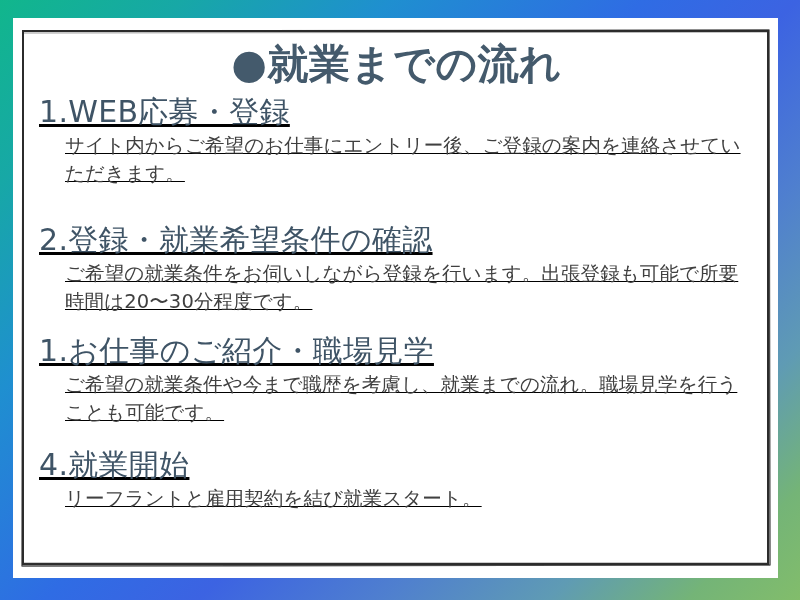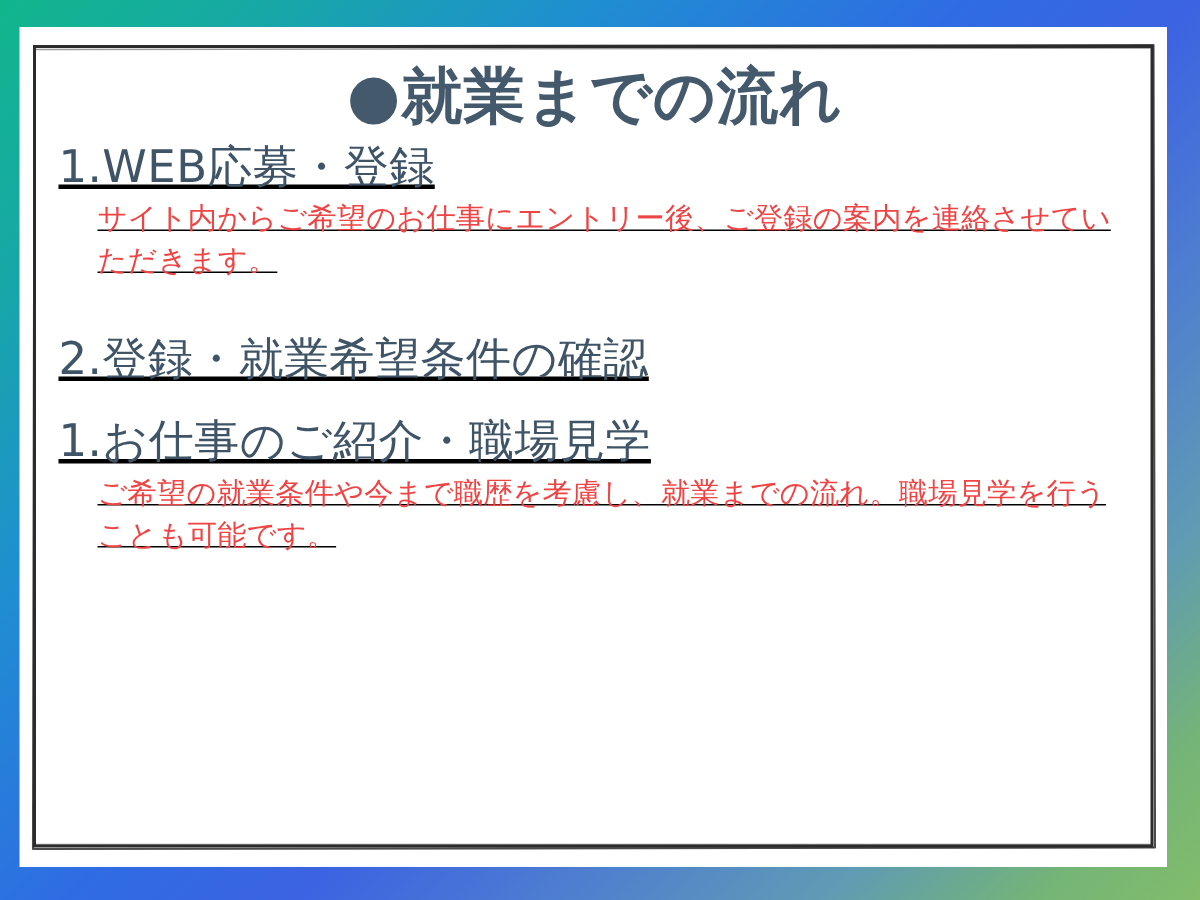--- a/index.html
+++ b/index.html
@@ -95,21 +95,21 @@
     font-weight: normal;
     color: #3f5466;
     line-height: 1.30;
     letter-spacing: 0.3px;
     margin: 0 0 1px 0;
     white-space: nowrap;
   }
   .step-body {
     font-size: 19.5px;
     font-weight: normal;
-    color: #ef4444;
+    color: #404040;
     line-height: 1.43;
     letter-spacing: 0.1px;
     margin: 0 0 0 26px;
     max-width: 690px;
   }
 
   .step-1 { margin-top: 2px; }
   .step-2 { margin-top: 32px; }
   .step-3 { margin-top: 16px; }
   .step-4 { margin-top: 18px; }
@@ -133,23 +133,28 @@
 
       <div id="poster-title">●就業までの流れ</div>
 
       <div class="step step-1">
         <div class="step-heading">1.WEB応募・登録</div>
         <div class="step-body">サイト内からご希望のお仕事にエントリー後、ご登録の案内を連絡させていただきます。</div>
       </div>
 
       <div class="step step-2">
         <div class="step-heading">2.登録・就業希望条件の確認</div>
+        <div class="step-body">ご希望の就業条件をお伺いしながら登録を行います。出張登録も可能で所要時間は20〜30分程度です。</div>
       </div>
 
       <div class="step step-3">
         <div class="step-heading">1.お仕事のご紹介・職場見学</div>
         <div class="step-body">ご希望の就業条件や今まで職歴を考慮し、就業までの流れ。職場見学を行うことも可能です。</div>
       </div>
 
+      <div class="step step-4">
+        <div class="step-heading">4.就業開始</div>
+        <div class="step-body">リーフラントと雇用契約を結び就業スタート。</div>
+      </div>
 
     </div>
   </div>
 </div>
 
 </body></html>

